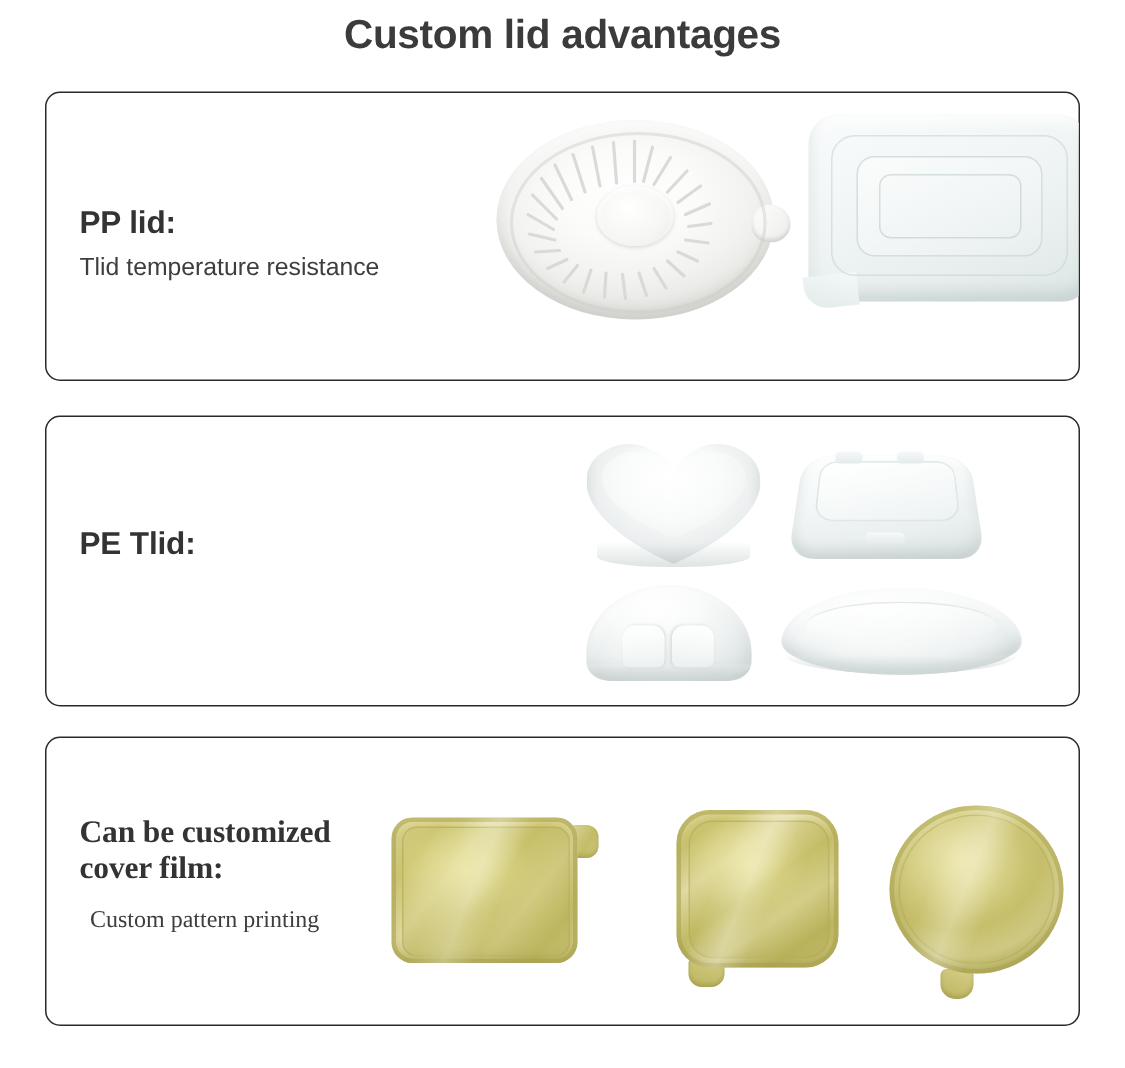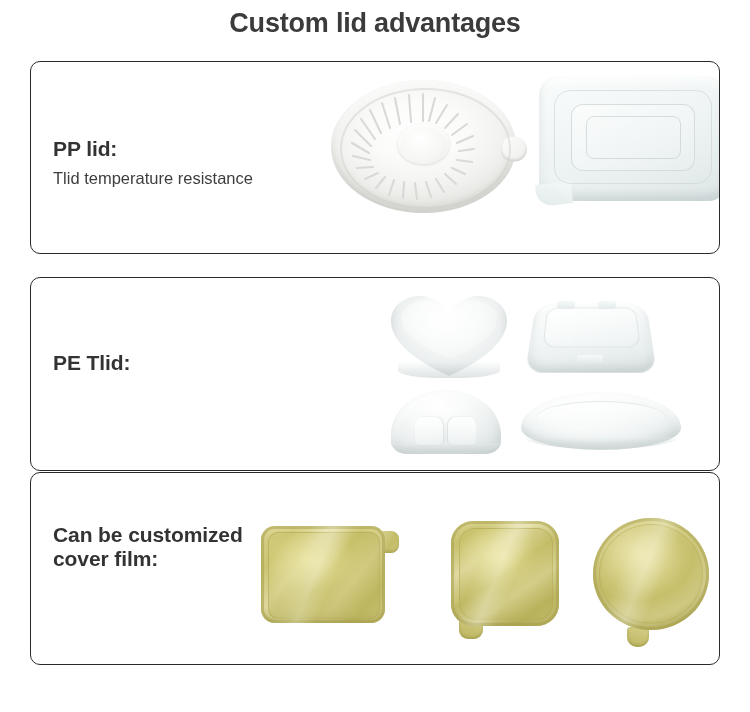--- a/index.html
+++ b/index.html
@@ -38,21 +38,21 @@
     left: 30px;
     width: 690px;
     box-sizing: border-box;
     border: 1.4px solid #2a2a2a;
     border-radius: 10px;
     background: #fff;
     overflow: hidden;
   }
   #card-pp { top: 61px;  height: 193px; }
   #card-pe { top: 277px; height: 194px; }
-  #card-cf { top: 472px; height: 193px; }
+  #card-cf { top: 491px; height: 193px; font-family: Liberation Serif, serif; }
 
   .card-text {
     position: absolute;
     left: 22px;
     z-index: 3;
   }
   .card-heading {
     font-size: 21px;
     font-weight: bold;
     color: #333333;
@@ -492,14 +492,15 @@
         <div class="inner"></div>
         <div class="sheen"></div>
       </div>
     </div>
 
   </div>
 
   <div class="card-text" id="cf-text">
     <div class="card-heading">Can be customized
 cover film:</div>
+    <div class="card-desc">Custom pattern printing</div>
   </div>
 </section>
 
 </body></html>

